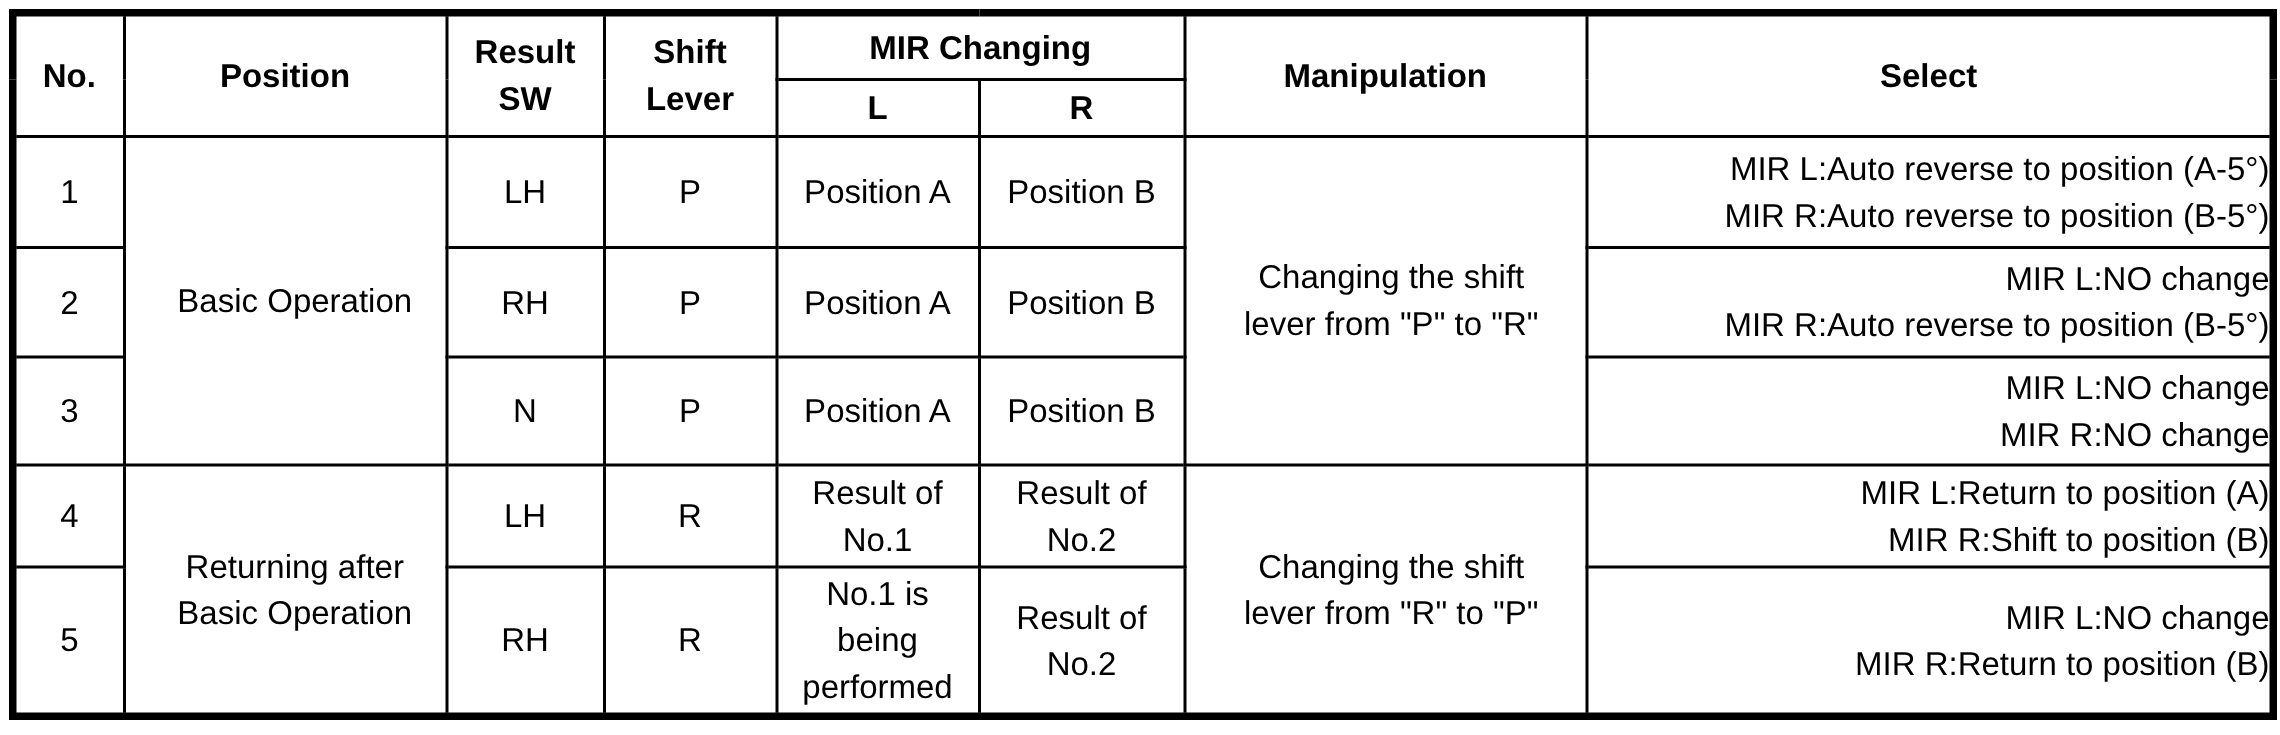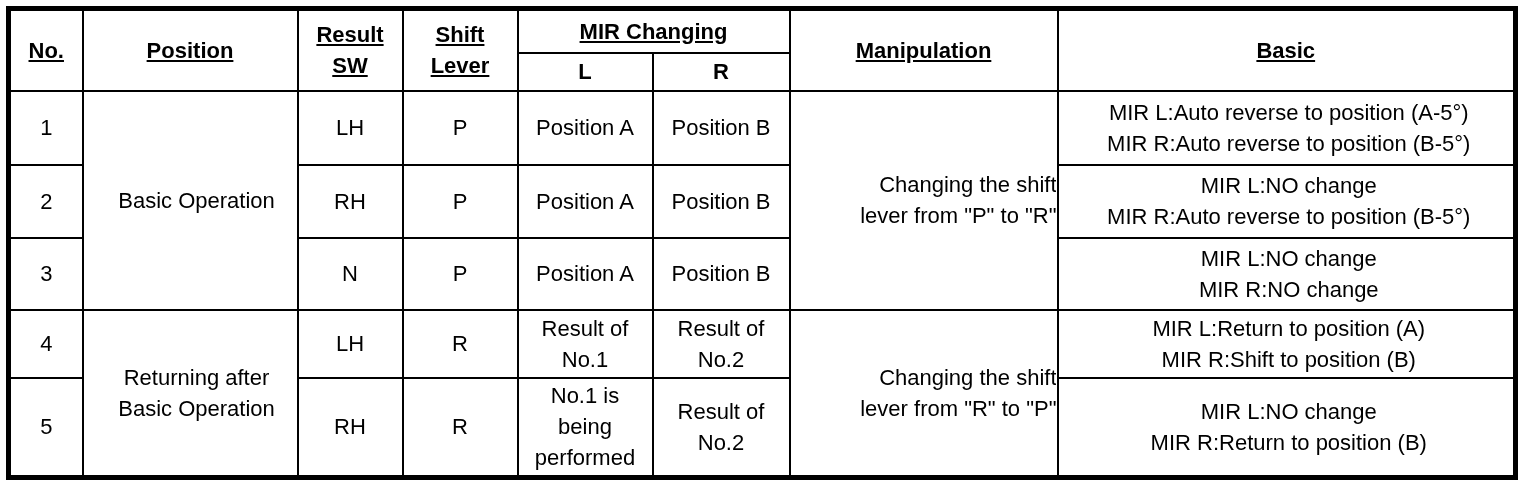--- a/index.html
+++ b/index.html
@@ -26,30 +26,30 @@
     padding: 0;
     vertical-align: middle;
     text-align: center;
     font-size: 22px;
     line-height: 31px;
     color: #000000;
     overflow: hidden;
   }
   .mir-table th { font-weight: bold; }
   .prewrap { white-space: pre-line; }
-  tr.hrow-top { height: 44px; text-decoration: underline; }
+  tr.hrow-top { height: 44px; }
   tr.hrow-sub { height: 38px; }
   tr.brow-1 { height: 74px; }
   tr.brow-2 { height: 73px; }
   tr.brow-3 { height: 72px; }
   tr.brow-4 { height: 68px; }
   tr.brow-5 { height: 100px; }
   td.operation-cell { text-align: center; padding-left: 13px; }
-  td.manipulation-cell { text-align: right; padding-left: 8px; border-radius: 19px; }
-  td.result-cell { text-align: center; padding-left: 6px; }
+  td.manipulation-cell { text-align: center; padding-left: 8px; border-radius: 19px; }
+  td.result-cell { text-align: right; padding-left: 6px; }
 </style>
 </head>
 <body>
 
 <div class="page">
   <table class="mir-table">
     <colgroup>
       <col style="width:74px">
       <col style="width:215px">
       <col style="width:105px">
@@ -62,21 +62,21 @@
     <thead>
       <tr class="hrow-top">
         <th rowspan="2">No.</th>
         <th rowspan="2">Position</th>
         <th rowspan="2" class="prewrap">Result
 SW</th>
         <th rowspan="2" class="prewrap">Shift
 Lever</th>
         <th colspan="2">MIR Changing</th>
         <th rowspan="2">Manipulation</th>
-        <th rowspan="2">Basic</th>
+        <th rowspan="2">Select</th>
       </tr>
       <tr class="hrow-sub">
         <th>L</th>
         <th>R</th>
       </tr>
     </thead>
     <tbody>
       <tr class="brow-1">
         <td>1</td>
         <td rowspan="3" class="operation-cell">Basic Operation</td>

